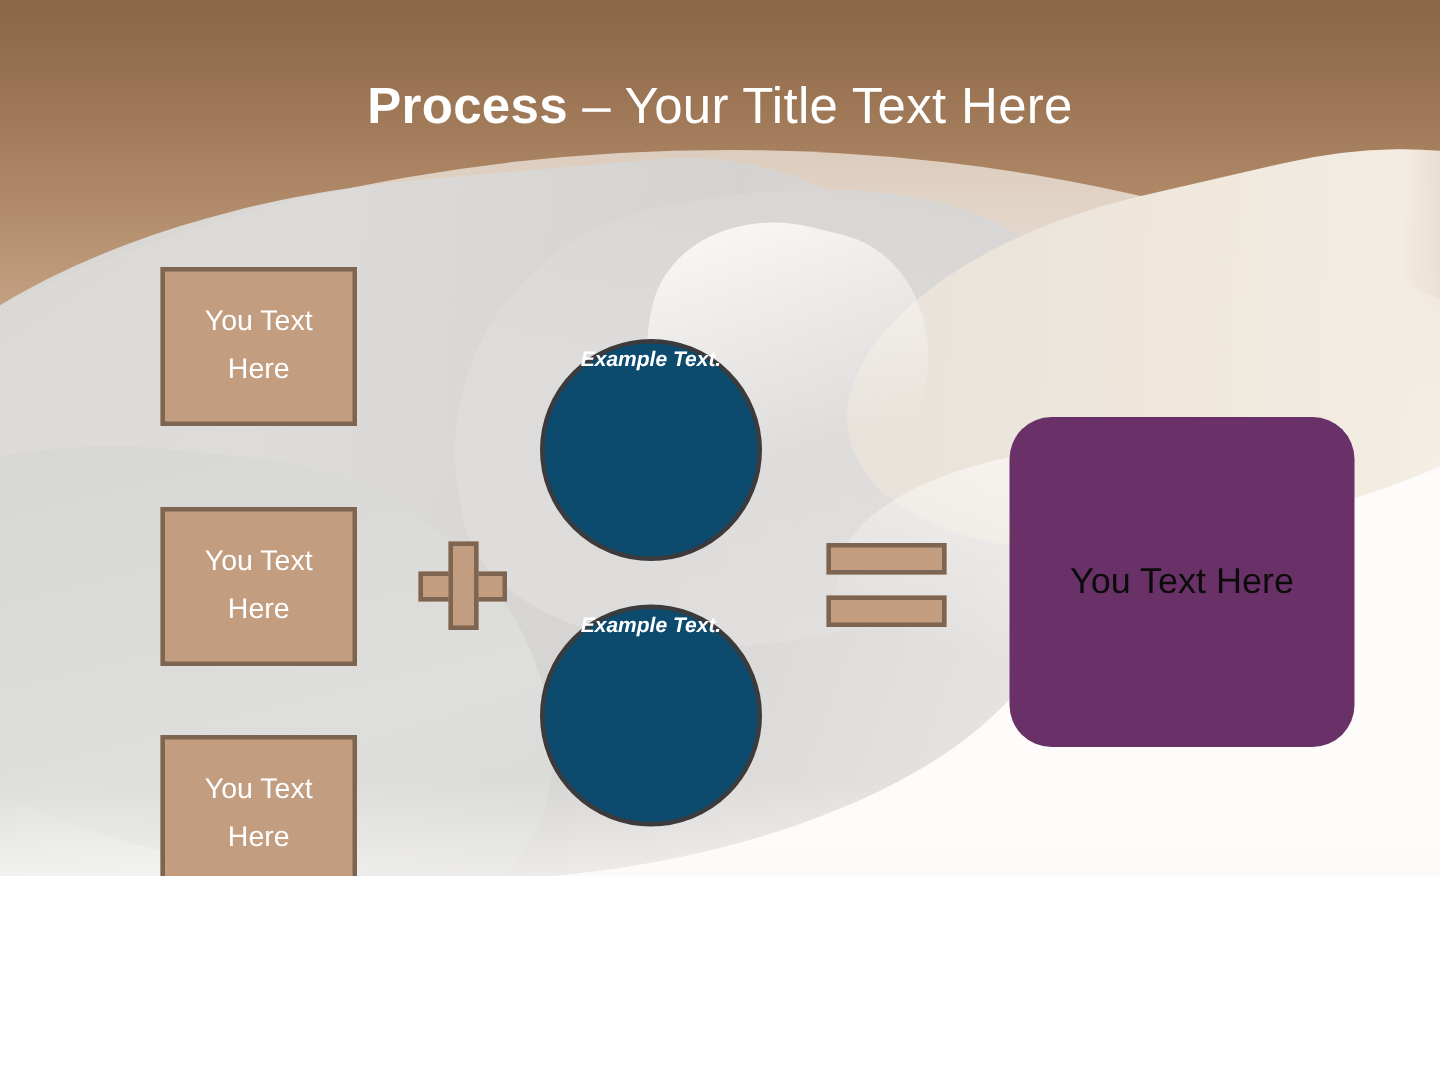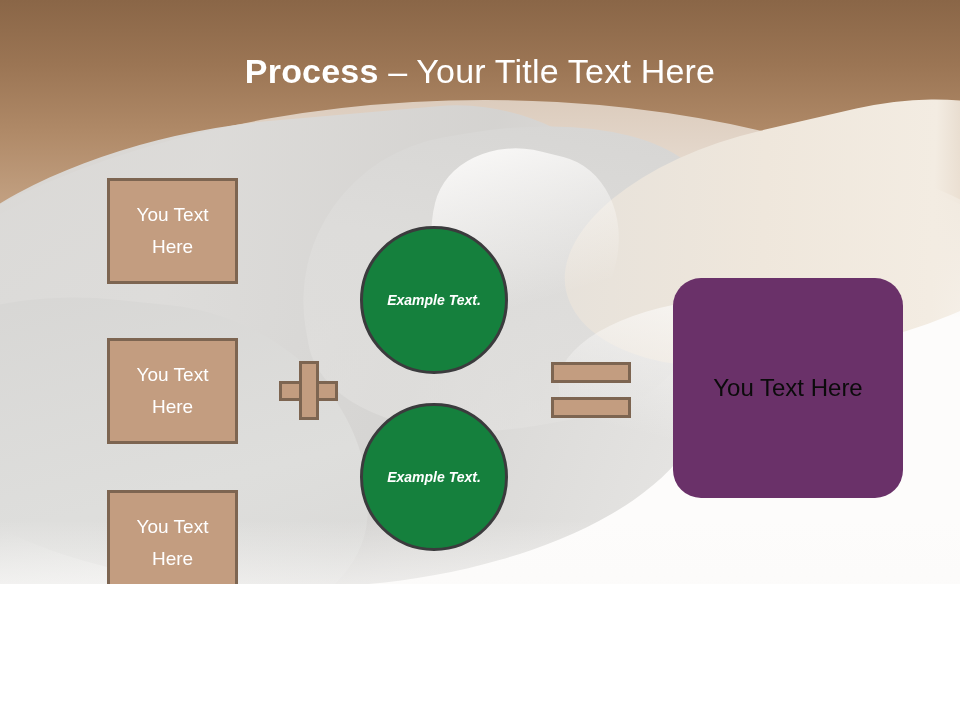--- a/index.html
+++ b/index.html
@@ -186,31 +186,30 @@
     left: 23px; top: 23px; width: 14px; height: 14px;
     background: #c39d80; border: none;
   }
 
   
   .circle {
     position: absolute;
     width: 148px;
     height: 148px;
     border-radius: 50%;
-    background: #15803d;
+    background: #0c4a6e;
     border: 3px solid #3b3b3d;
     box-sizing: border-box;
     color: #ffffff;
     font-size: 14px;
     font-weight: bold;
     font-style: italic;
     line-height: 21px;
     text-align: center;
     display: flex;
-    align-items: center;
     justify-content: center;
   }
   .circle-1 { left: 360px; top: 226px; }
   .circle-2 { left: 360px; top: 403px; }
 
   
   .equals {
     position: absolute;
     left: 551px;
     top: 361px;

